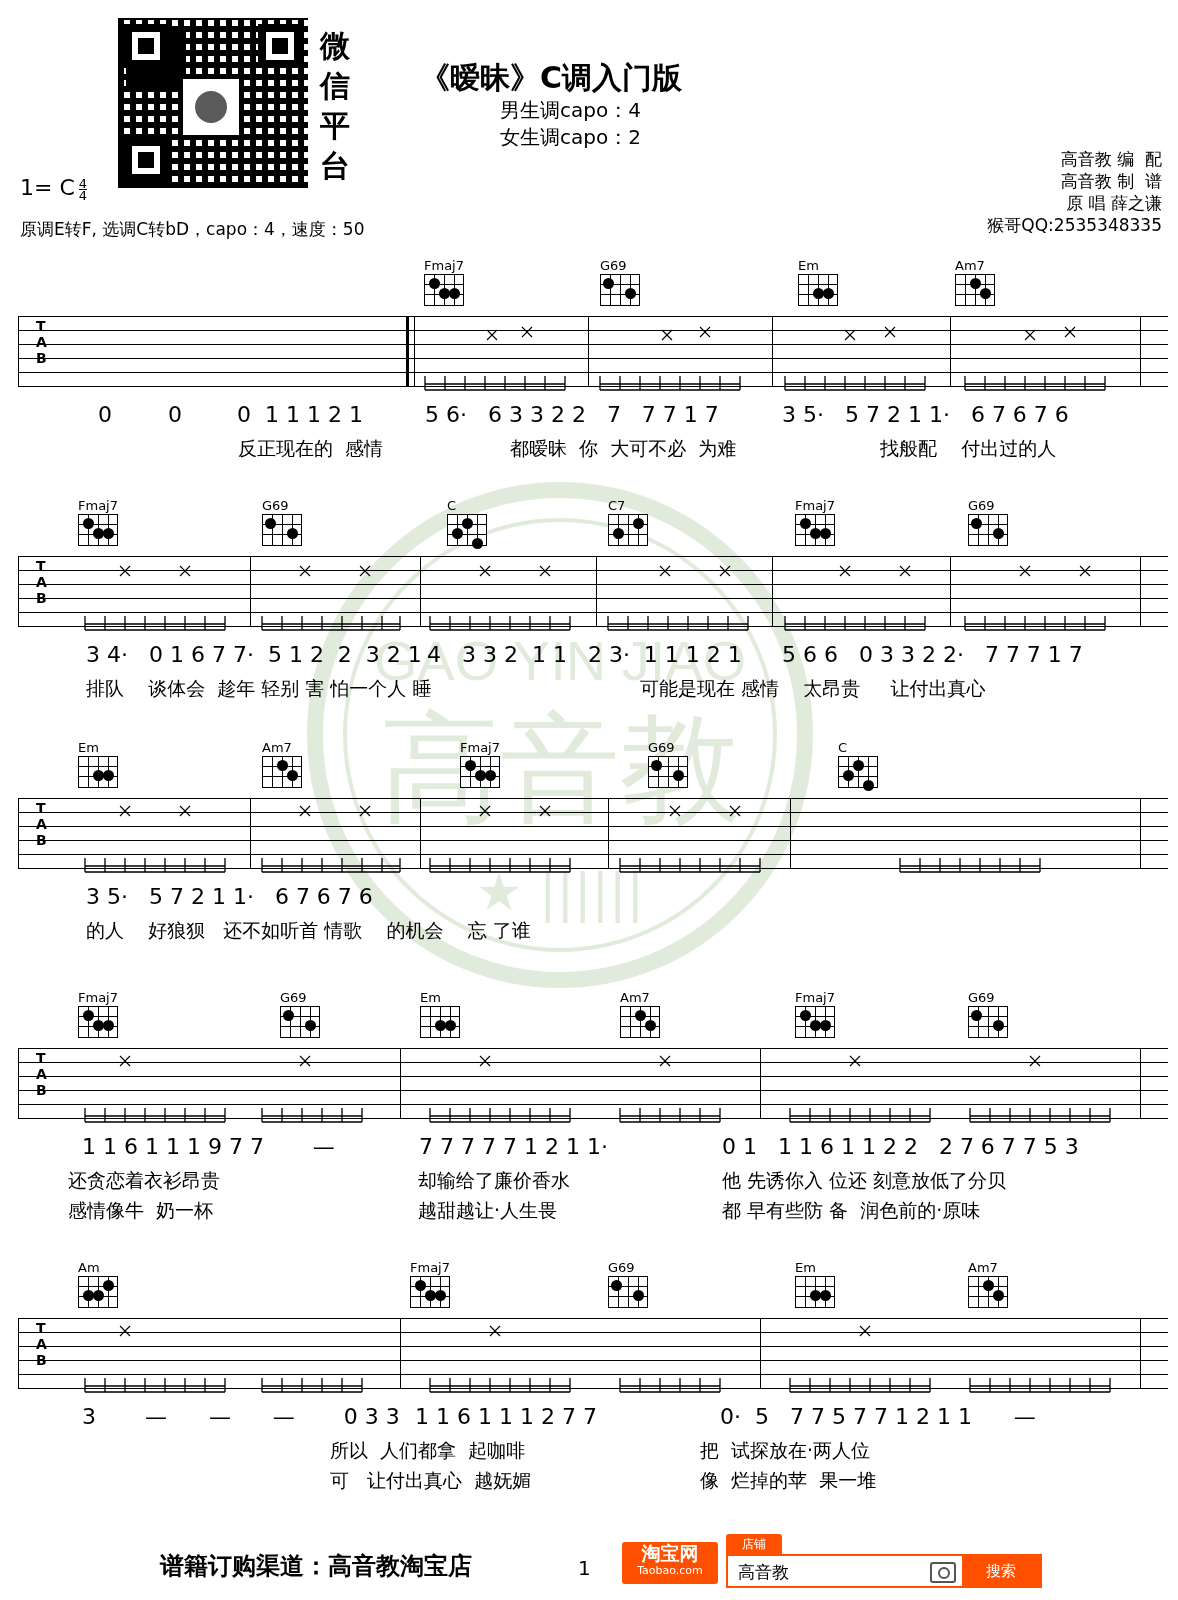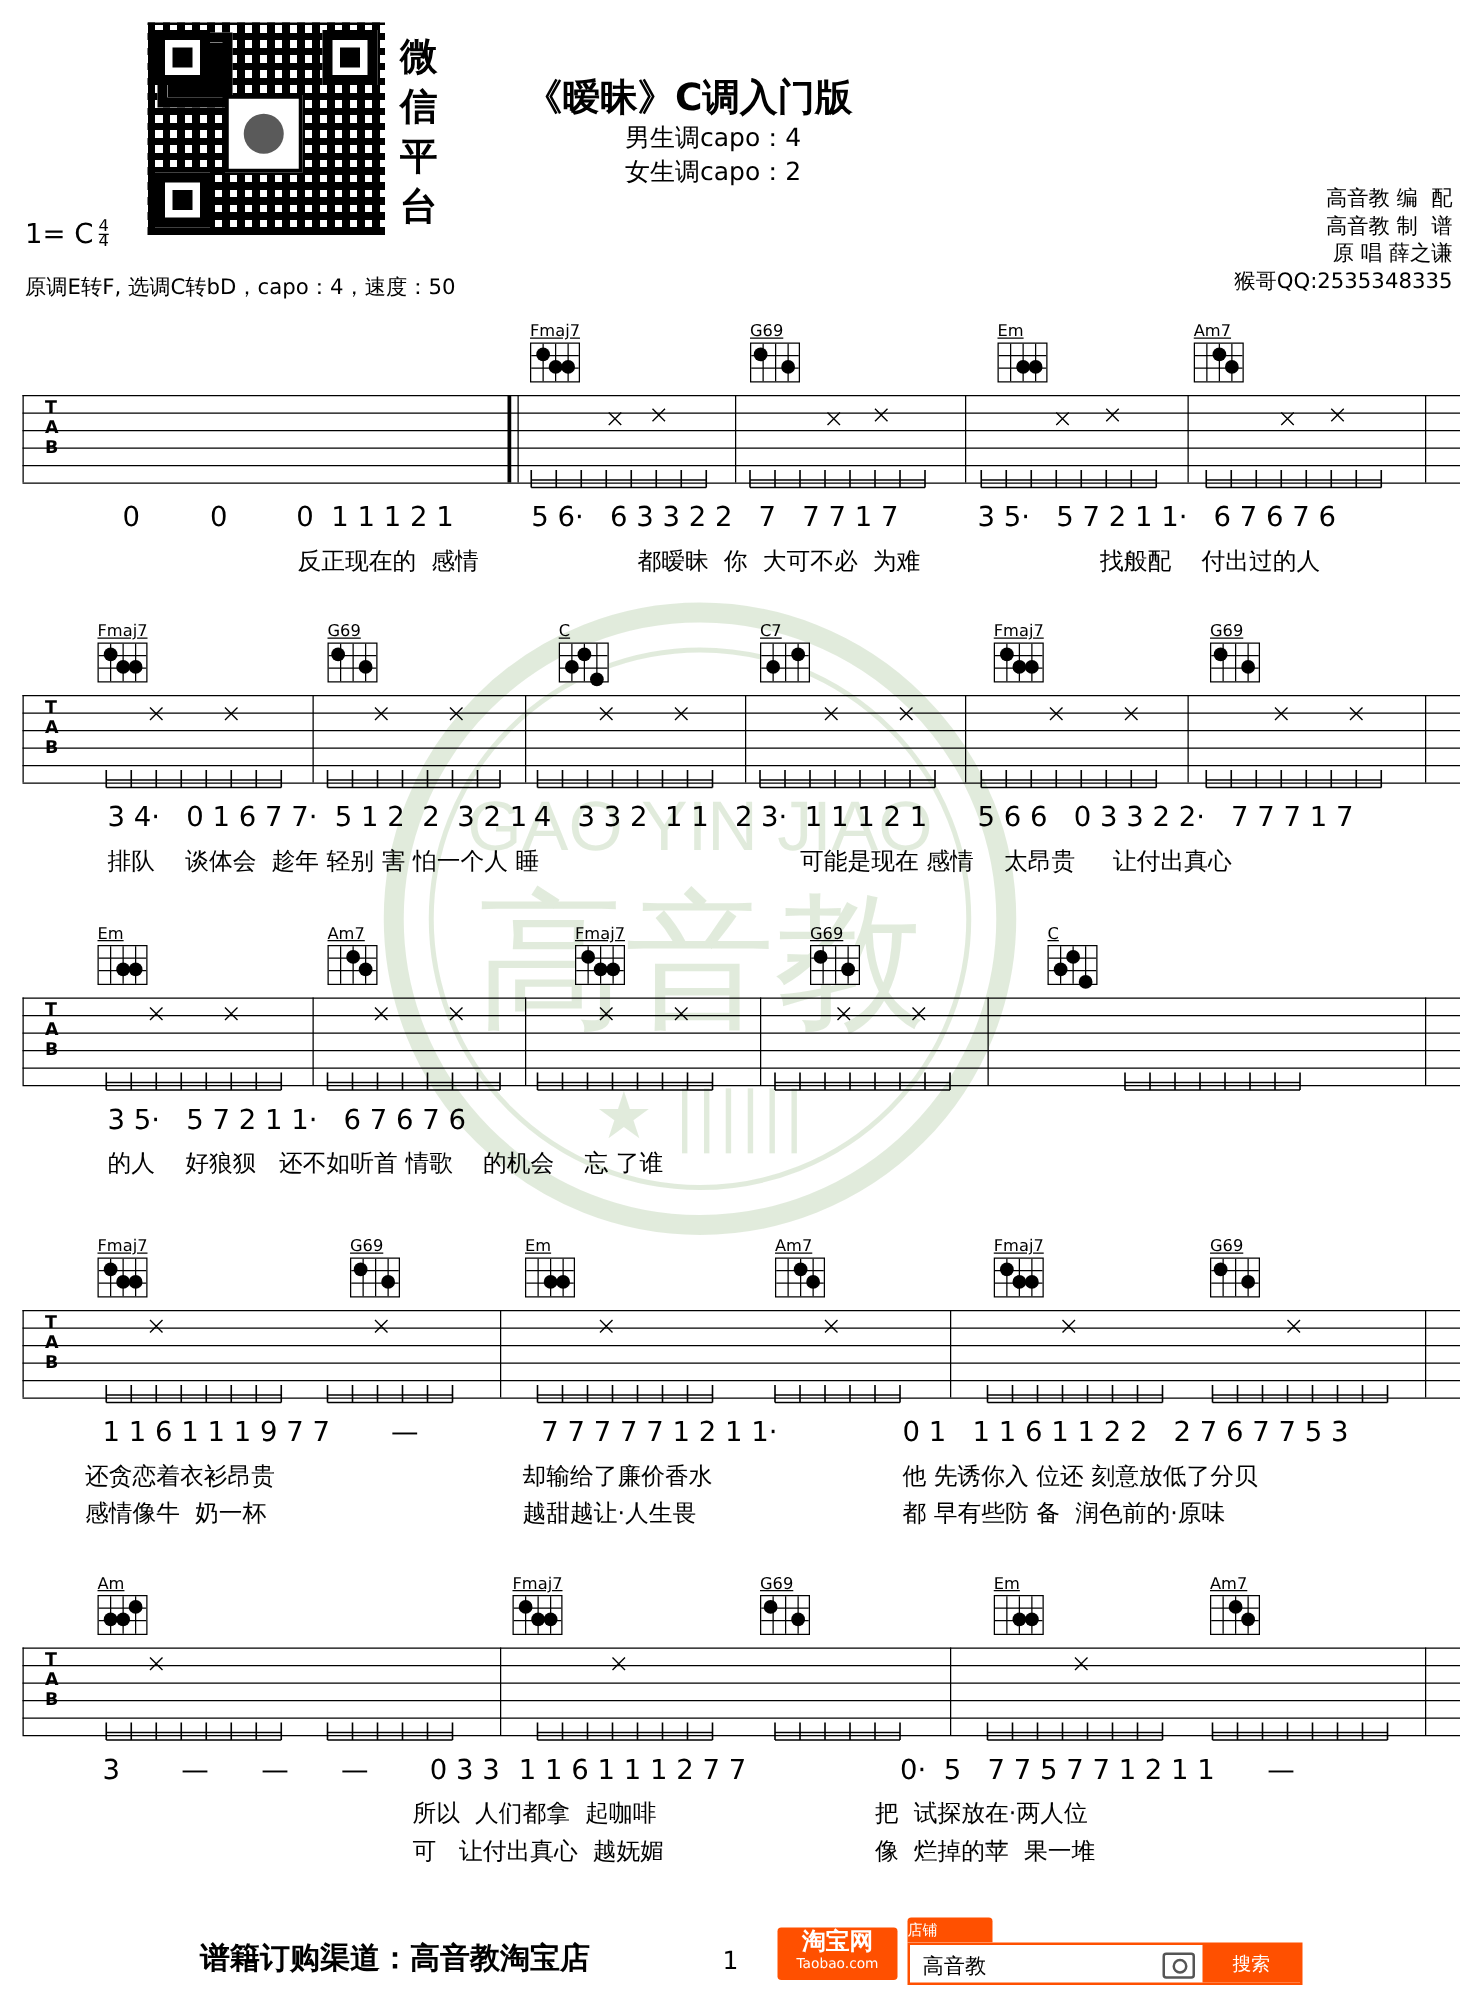--- a/index.html
+++ b/index.html
@@ -60,21 +60,21 @@
 
   
   .watermark{
     position:absolute;left:300px;top:480px;width:520px;height:560px;
     opacity:.30;pointer-events:none;
   }
 
   
   .system{position:absolute;left:0;width:1178px;}
   .chords{position:relative;height:50px;}
-  .chordbox{position:absolute;width:56px;text-decoration:underline;}
+  .chordbox{position:absolute;width:56px;}
   .chordbox .cname{font-size:13px;font-family:"DejaVu Sans", sans-serif;margin-bottom:1px;white-space:nowrap;}
   .grid{position:relative;width:40px;height:32px;border:1px solid #000;box-sizing:border-box;background:#fff;}
   .grid i{position:absolute;background:#000;}
   .grid .v1{left:9px;top:0;width:1px;height:100%;}
   .grid .v2{left:19px;top:0;width:1px;height:100%;}
   .grid .v3{left:29px;top:0;width:1px;height:100%;}
   .grid .h1{top:9px;left:0;height:1px;width:100%;}
   .grid .h2{top:19px;left:0;height:1px;width:100%;}
   .dot{position:absolute;width:11px;height:11px;border-radius:50%;background:#000;color:#fff;font-size:8px;line-height:11px;text-align:center;font-family:"DejaVu Sans", sans-serif;}
 
@@ -88,21 +88,21 @@
   .lyricrow{position:relative;height:30px;}
   .lyric{position:absolute;font-size:19px;font-family:"DejaVu Sans", sans-serif;white-space:pre;}
 
   
   .footer-text{position:absolute;left:160px;bottom:18px;font-size:24px;font-weight:bold;font-family:"DejaVu Sans", sans-serif;}
   .pagenum{position:absolute;left:578px;bottom:20px;font-size:20px;font-family:"DejaVu Sans", sans-serif;}
   .taobao{position:absolute;left:622px;bottom:10px;width:420px;height:56px;}
   .tb-logo{position:absolute;left:0;top:8px;width:96px;height:42px;background:#ff5000;color:#fff;border-radius:3px;text-align:center;}
   .tb-logo .a{font-size:19px;font-weight:bold;line-height:22px;font-family:"DejaVu Sans", sans-serif;}
   .tb-logo .b{font-size:11px;line-height:14px;font-family:"DejaVu Sans", sans-serif;}
-  .tb-shop{position:absolute;left:104px;top:0;width:68px;height:20px;background:#ff5000;color:#fff;font-size:12px;line-height:20px;text-align:left;border-radius:3px 3px 0 0;font-family:"DejaVu Sans", sans-serif;}
+  .tb-shop{position:absolute;left:104px;top:0;width:56px;height:20px;background:#ff5000;color:#fff;font-size:12px;line-height:20px;text-align:center;border-radius:3px 3px 0 0;font-family:"DejaVu Sans", sans-serif;}
   .tb-search{position:absolute;left:104px;top:20px;width:316px;height:34px;border:2px solid #ff5000;box-sizing:border-box;background:#fff;}
   .tb-search .q{position:absolute;left:10px;top:5px;font-size:17px;font-family:"DejaVu Sans", sans-serif;}
   .tb-cam{position:absolute;right:84px;top:6px;width:22px;height:17px;border:2px solid #555;border-radius:3px;}
   .tb-cam::after{content:"";position:absolute;left:6px;top:3px;width:8px;height:8px;border:2px solid #555;border-radius:50%;}
   .tb-btn{position:absolute;right:0;top:0;width:78px;height:30px;background:#ff5000;color:#fff;font-size:15px;line-height:30px;text-align:center;font-family:"DejaVu Sans", sans-serif;}
 </style>
 </head>
 <body>
 
 <div class="page">
@@ -591,21 +591,21 @@
         <g stroke="#000" stroke-width="1.1" fill="none">
           <path d="M120 14 l10 10 M130 14 l-10 10 M300 14 l10 10 M310 14 l-10 10"></path>
           <path d="M480 14 l10 10 M490 14 l-10 10 M660 14 l10 10 M670 14 l-10 10"></path>
           <path d="M850 14 l10 10 M860 14 l-10 10 M1030 14 l10 10 M1040 14 l-10 10"></path>
         </g>
       </svg>
     </div>
 
     <div class="numrow">
       <span class="num" style="left:82px;">1 1 6 1 1 1 9 7 7       —</span>
-      <span class="num" style="left:433px;">7 7 7 7 7 1 2 1 1·</span>
+      <span class="num" style="left:419px;">7 7 7 7 7 1 2 1 1·</span>
       <span class="num" style="left:722px;">0 1   1 1 6 1 1 2 2   2 7 6 7 7 5 3</span>
     </div>
     <div class="lyricrow">
       <span class="lyric" style="left:68px;">还贪恋着衣衫昂贵</span>
       <span class="lyric" style="left:418px;">却输给了廉价香水</span>
       <span class="lyric" style="left:722px;">他 先诱你入 位还 刻意放低了分贝</span>
     </div>
     <div class="lyricrow">
       <span class="lyric" style="left:68px;">感情像牛  奶一杯</span>
       <span class="lyric" style="left:418px;">越甜越让·人生畏</span>

